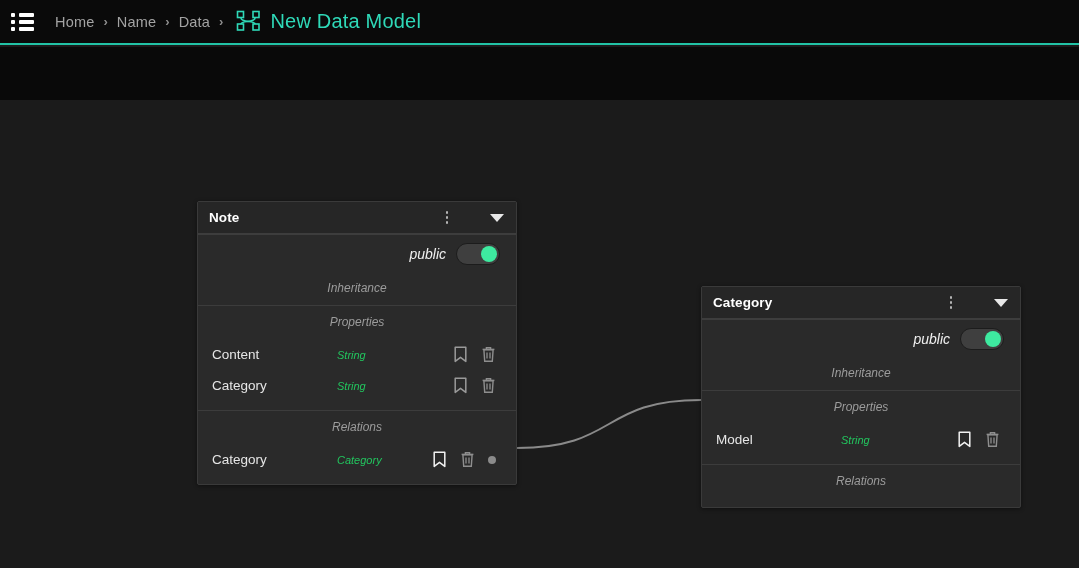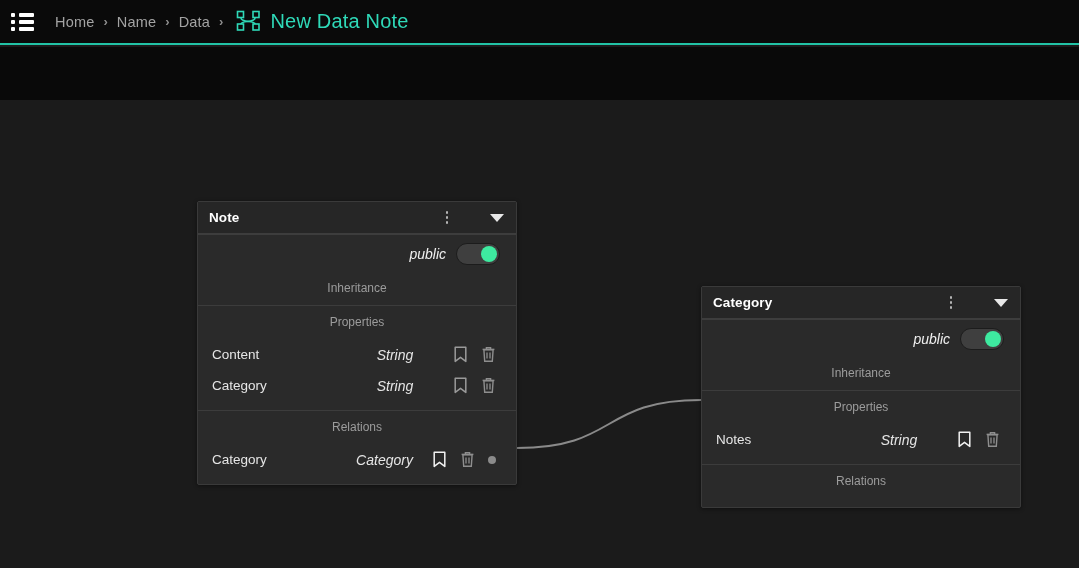--- a/index.html
+++ b/index.html
@@ -94,31 +94,32 @@
     border: 1px solid #1c1c1c; position: relative; cursor: pointer;
   }
   .toggle .knob {
     position: absolute; top: 2px; right: 2px;
     width: 16px; height: 16px; border-radius: 50%; background: #3eeaa0;
   }
 
   .section-label {
     text-align: center; color: #9c9c9c; font-size: 12px;
     padding: 9px 0 10px;
+    font-style: italic;
   }
   .divider { height: 1px; background: #3c3c3c; }
 
   .row {
     display: flex; align-items: center; height: 31px;
     padding-left: 14px; padding-right: 20px;
   }
   .row-name { color: #e6e6e6; font-size: 13.5px; width: 125px; }
   .row-type {
-    color: #e5e5e5; font-size: 14px; font-style: italic;
-    flex: 1; text-align: center;
+    color: #22c55e; font-size: 11px; font-style: italic;
+    flex: 1; text-align: left;
   }
   .row-icons { display: flex; align-items: center; gap: 13px; }
   .icon-btn { cursor: pointer; display: flex; align-items: center; justify-content: center; }
   .conn-dot { width: 8px; height: 8px; border-radius: 50%; background: #8b8b8b; cursor: pointer; }
   .pad-bottom { height: 9px; }
 </style>
 </head>
 <body>
 
 <div id="app">
@@ -152,21 +153,21 @@
       <svg width="25" height="23" viewBox="0 0 25 23" fill="none">
         <rect x="1.5" y="1.5" width="6" height="6" stroke="#2fd9b8" stroke-width="1.6"></rect>
         <rect x="17" y="1.5" width="6" height="6" stroke="#2fd9b8" stroke-width="1.6"></rect>
         <rect x="1.5" y="14" width="6" height="6" stroke="#2fd9b8" stroke-width="1.6"></rect>
         <rect x="17" y="14" width="6" height="6" stroke="#2fd9b8" stroke-width="1.6"></rect>
         <path d="M5 8 C5 13, 19 10, 19 14" stroke="#2fd9b8" stroke-width="1.6" fill="none"></path>
         <path d="M19 8 C19 13, 5 10, 5 14" stroke="#2fd9b8" stroke-width="1.6" fill="none"></path>
       </svg>
     </span>
 
-    <span class="model-title">New Data Note</span>
+    <span class="model-title">New Data Model</span>
   </div>
 
   <div class="toolstrip"></div>
 
   <div class="canvas">
     <svg class="edge-layer">
       <path id="relation-edge" d="M517,348 C618.2,348 599.8,300 701,300" stroke="#8a8a8a" stroke-width="2" fill="none"></path>
     </svg>
     <div id="cards">
         <div class="card" style="left: 197px; top: 101px; width: 320px;">
@@ -264,21 +265,21 @@
           <div class="public-row">
             <span class="public-label">public</span>
             <span class="toggle">
               <span class="knob"></span>
             </span>
           </div>
           <div class="section-label">Inheritance</div>
           <div class="divider"></div>
           <div class="section-label">Properties</div>
           <div class="row">
-            <span class="row-name">Notes</span>
+            <span class="row-name">Model</span>
             <span class="row-type">String</span>
             <span class="row-icons">
               <span class="icon-btn">
                 <svg width="15" height="17" viewBox="0 0 15 17" fill="none">
                   <path d="M2.2 1.3h10.6v14.1L7.5 11.3 2.2 15.4z" stroke="#f2f2f2" stroke-width="1.5" stroke-linejoin="round" fill="none"></path>
                 </svg>
               </span>
               <span class="icon-btn">
                 <svg width="15" height="17" viewBox="0 0 15 17" fill="none">
                   <path d="M1.6 3.4h11.8" stroke="#8e8e8e" stroke-width="1.5"></path>

